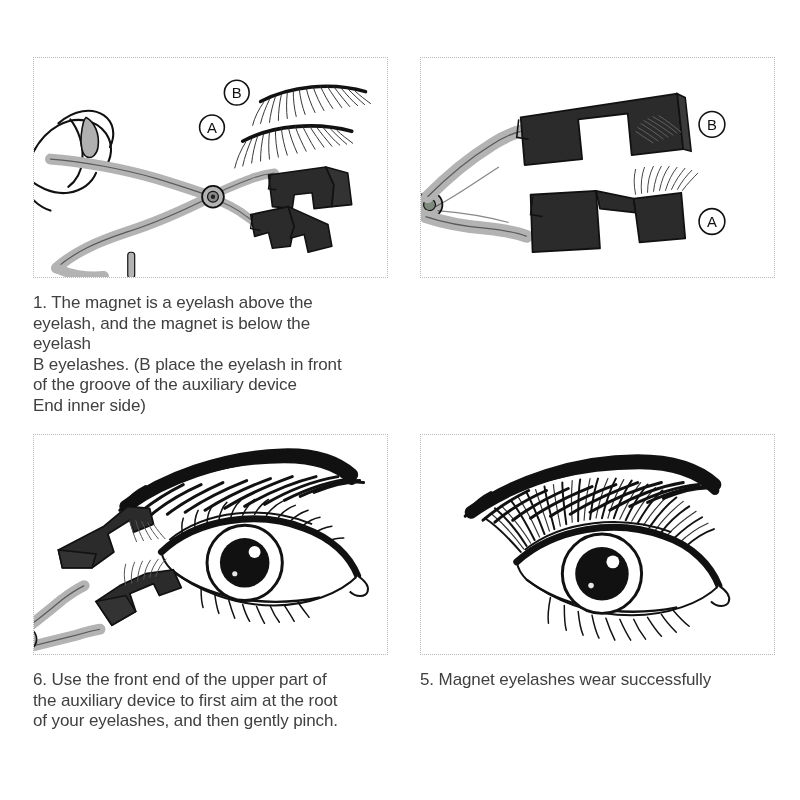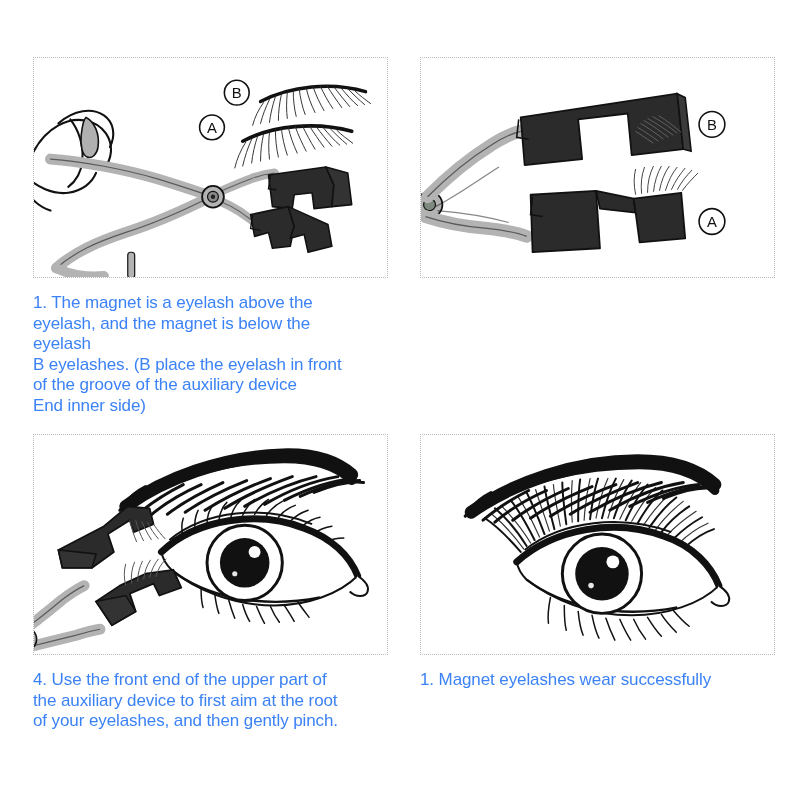--- a/index.html
+++ b/index.html
@@ -40,21 +40,21 @@
     box-sizing: border-box;
     overflow: hidden;
   }
   .figure svg { display: block; width: 100%; height: 100%; }
 
   .caption {
     margin-top: 15px;
     font-size: 17px;
     line-height: 20.5px;
     letter-spacing: -0.1px;
-    color: #3b82f6;
+    color: #404040;
     white-space: pre-line;
     width: 370px;
   }
   .step-2 .caption, .step-4 .caption { width: 365px; }
 </style>
 </head>
 <body>
 
 <div class="sheet">
 
@@ -335,21 +335,21 @@
             <path d="M92,152 C90,144 90,137 92,130"></path>
             <path d="M98,150 C97,142 98,135 101,128"></path>
             <path d="M104,148 C104,140 106,133 109,127"></path>
             <path d="M110,146 C111,138 113,132 117,126"></path>
             <path d="M116,144 C118,136 121,130 125,125"></path>
             <path d="M122,143 C125,135 128,129 133,125"></path>
           </g>
         </g>
       </svg>
     </div>
-    <div class="caption">4. Use the front end of the upper part of
+    <div class="caption">6. Use the front end of the upper part of
 the auxiliary device to first aim at the root
 of your eyelashes, and then gently pinch.</div>
   </div>
 
   <div class="step step-4">
     <div class="figure">
       <svg viewBox="0 0 355 221" xmlns="http://www.w3.org/2000/svg">
 
         <g stroke="#111" stroke-linecap="round" fill="none">
           <path d="M50,78 C92,48 156,26 218,26 C254,26 278,34 296,50" stroke-width="13"></path>
@@ -430,16 +430,16 @@
             <path d="M186,185 C189,194 192,201 195,207"></path>
             <path d="M200,186 C204,195 207,201 211,207"></path>
             <path d="M214,186 C218,195 222,201 226,206"></path>
             <path d="M228,184 C233,192 237,198 242,203"></path>
             <path d="M242,181 C247,189 252,194 257,199"></path>
             <path d="M254,177 C260,184 265,189 270,193"></path>
           </g>
         </g>
       </svg>
     </div>
-    <div class="caption">1. Magnet eyelashes wear successfully</div>
+    <div class="caption">5. Magnet eyelashes wear successfully</div>
   </div>
 
 </div>
 
 </body></html>

